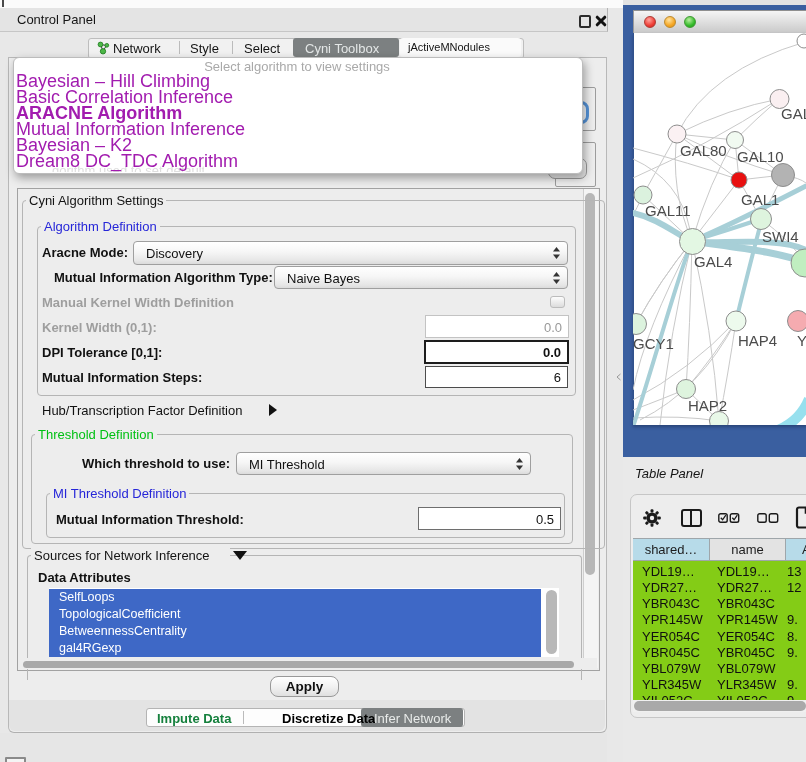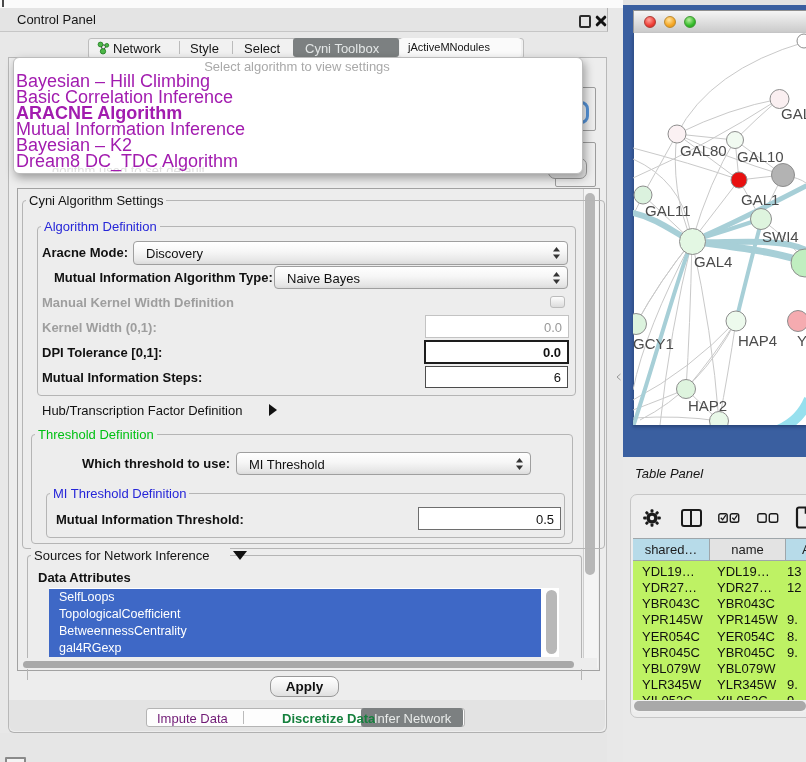--- a/index.html
+++ b/index.html
@@ -161,22 +161,22 @@
 
 <div class="abs" style="left:9px;top:700px;width:596px;height:31px;background:#e3e3e3;border-radius:0 0 6px 6px;"></div>
 <div class="abs" style="left:270px;top:676px;width:67px;height:19px;border:1px solid #999;border-radius:8px;
      background:linear-gradient(#ffffff,#f0f0f0 55%,#dfdfdf);
      font-size:13.5px;font-weight:bold;color:#111;text-align:center;line-height:19px;">Apply</div>
 
 <div class="abs" style="left:146px;top:708px;width:317px;height:17px;background:#fdfdfd;
      border:1px solid #b4b4b4;border-radius:3px;"></div>
 <div class="abs" style="left:243px;top:711px;width:1px;height:13px;background:#bbb;"></div>
 <div class="abs" style="left:361px;top:708px;width:102px;height:19px;background:#7c8081;border-radius:3px;"></div>
-<div class="abs" style="left:157px;top:711px;font-size:13px;font-weight:normal;color:#701a75;">Impute Data</div>
-<div class="abs" style="left:256px;top:711px;font-size:13px;font-weight:bold;color:#15803d;padding-left:26px;">Discretize Data</div>
+<div class="abs" style="left:157px;top:711px;font-size:13px;font-weight:bold;color:#15803d;">Impute Data</div>
+<div class="abs" style="left:256px;top:711px;font-size:13px;font-weight:bold;color:#000000;padding-left:26px;">Discretize Data</div>
 <div class="abs" style="left:374px;top:711px;font-size:13px;color:#e9ebea;">Infer Network</div>
 
 <div class="abs" style="left:0;top:733px;width:607px;height:29px;background:#e6e6e6;"></div>
 <div class="abs" style="left:5px;top:757px;width:17px;height:10px;background:#f4f4f4;border:2px solid #8a8a8a;border-radius:1px;"></div>
 
 <svg class="abs" style="left:616px;top:373px;" width="5" height="8" viewBox="0 0 5 8">
   <path d="M4.5 1 L1 4 L4.5 7" stroke="#979797" stroke-width="1" fill="none"></path>
   </svg>
 
 <div class="abs" style="left:13px;top:57px;width:568px;height:115px;background:#fff;
@@ -317,21 +317,21 @@
 </svg>
 <svg class="abs" style="left:757px;top:513px;" width="22" height="11" viewBox="0 0 22 11">
   <rect x="0.8" y="0.8" width="8.4" height="8.4" rx="1.8" fill="none" stroke="#1a1a1a" stroke-width="1.4"></rect>
   <rect x="12.3" y="0.8" width="8.4" height="8.4" rx="1.8" fill="none" stroke="#1a1a1a" stroke-width="1.4"></rect>
 </svg>
 <svg class="abs" style="left:795px;top:506px;" width="18" height="23" viewBox="0 0 18 23">
   <path d="M2 3.5 A2 2 0 0 1 4 1.5 L10.5 1.5 L16 7 L16 19.5 A2 2 0 0 1 14 21.5 L4 21.5 A2 2 0 0 1 2 19.5 Z" fill="#ededed" stroke="#1a1a1a" stroke-width="2.2"></path>
   <path d="M10.5 1.5 L10.5 7 L16 7" fill="none" stroke="#1a1a1a" stroke-width="1.6"></path>
 </svg>
 
-<div class="abs" style="left:633px;top:538px;width:173px;height:163px;overflow:hidden;background:#bef264;">
+<div class="abs" style="left:633px;top:538px;width:173px;height:163px;overflow:hidden;background:#84cc16;">
 
   <div style="position:absolute;left:0;top:0;width:173px;height:23px;background:#9fa6aa;"></div>
   <div style="position:absolute;left:0;top:1px;width:76px;height:21px;background:#b7dbe9;"></div>
   <div style="position:absolute;left:77px;top:1px;width:75px;height:21px;background:#e3e3e3;"></div>
   <div style="position:absolute;left:153px;top:1px;width:23px;height:21px;background:#b7dbe9;"></div>
   <div style="position:absolute;left:0;top:1px;width:76px;height:21px;font-size:13px;color:#1c1c1c;text-align:center;line-height:21px;">shared…</div>
   <div style="position:absolute;left:77px;top:1px;width:75px;height:21px;font-size:13px;color:#1c1c1c;text-align:center;line-height:21px;">name</div>
   <div style="position:absolute;left:169px;top:1px;font-size:13px;color:#1c1c1c;line-height:21px;">A</div>
 
   <div style="position:absolute;left:9px;top:26px;font-size:13px;color:#101010;line-height:16.15px;">

